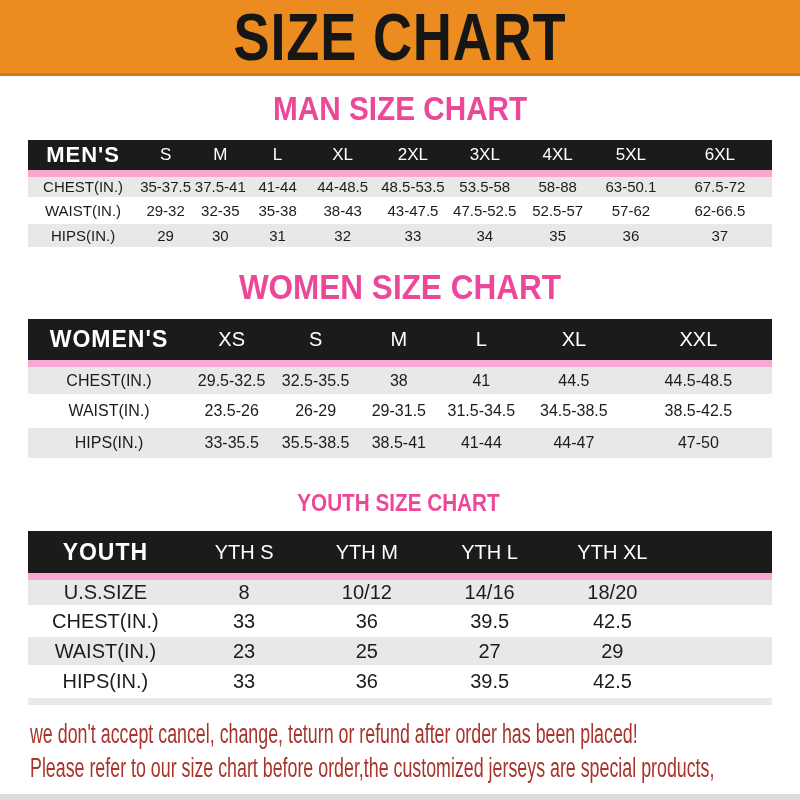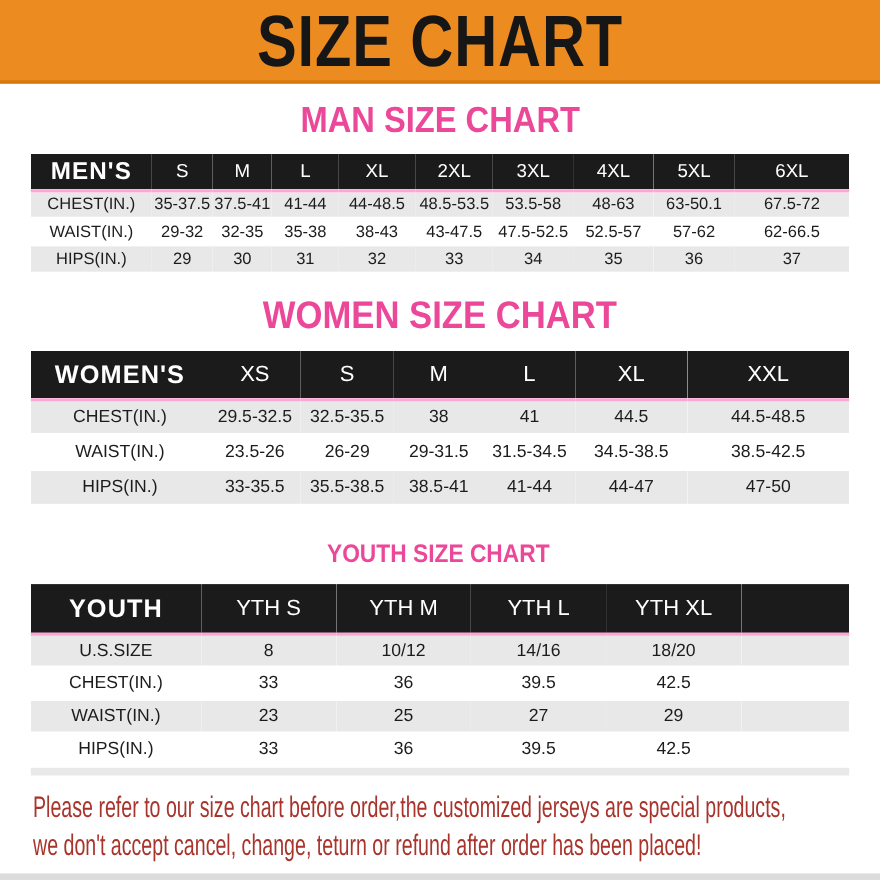--- a/index.html
+++ b/index.html
@@ -22,41 +22,41 @@
   .sec-heading .cond{display:inline-block;transform:scaleX(0.9);white-space:nowrap;line-height:1.15;}
   .heading-man{margin:14px 0 12px 0;font-size:33px;}
   .heading-women{margin:18px 0 12px 0;font-size:35px;}
   .heading-youth{margin:30px 4px 14px 0;font-size:23px;}
   
   table.size-table{
     width:744px;margin-left:28px;border-collapse:collapse;table-layout:fixed;
   }
   table.size-table thead th{
     background:#1b1b1b;color:#ffffff;font-weight:normal;text-align:center;
-    border-bottom:3px solid #f9a8d4;overflow:hidden;
+    border-bottom:7px solid #f9a8d4;overflow:hidden;
   }
   table.size-table thead th.lbl{font-weight:bold;letter-spacing:1px;}
   table.size-table tbody td{
     text-align:center;color:#1c1c1c;overflow:hidden;white-space:nowrap;
   }
   table.size-table tbody tr.stripe{background:#e8e8e8;}
   table.size-table tbody tr{border-bottom:2px solid #ffffff;}
   
   .tbl-men thead tr{height:33px;}
   .tbl-men thead th{font-size:17px;}
   .tbl-men thead th.lbl{font-size:22px;}
   .tbl-men tbody tr{height:25px;font-size:15px;}
   .tbl-women thead tr{height:44px;}
   .tbl-women thead th{font-size:20px;}
   .tbl-women thead th.lbl{font-size:23px;}
   .tbl-women tbody tr{height:32px;font-size:16px;}
   .tbl-youth thead tr{height:45px;}
   .tbl-youth thead th{font-size:20px;margin-left:20px;}
   .tbl-youth thead th.lbl{font-size:23px;}
-  .tbl-youth tbody tr{height:30px;font-size:16px;}
+  .tbl-youth tbody tr{height:30px;font-size:20px;}
   .table-endbar{width:744px;margin-left:28px;height:7px;background:#e9e9e9;margin-top:1px;}
   
   .footer{margin:16px 0 0 30px;color:#A8342C;}
   .footer-line-wrap{line-height:1.0;margin-bottom:7px;}
   .footer-line{
     display:inline-block;transform:scaleX(0.66);transform-origin:left center;
     font-size:27px;white-space:nowrap;color:#A8342C;
   }
   .page-bottom-bar{position:absolute;bottom:0;left:0;width:800px;height:6px;background:#dcdcdc;}
 </style>
@@ -99,21 +99,21 @@
     </thead>
     <tbody>
       <tr class="stripe">
         <td>CHEST(IN.)</td>
         <td>35-37.5</td>
         <td>37.5-41</td>
         <td>41-44</td>
         <td>44-48.5</td>
         <td>48.5-53.5</td>
         <td>53.5-58</td>
-        <td>48-63</td>
+        <td>58-88</td>
         <td>63-50.1</td>
         <td>67.5-72</td>
       </tr>
       <tr>
         <td>WAIST(IN.)</td>
         <td>29-32</td>
         <td>32-35</td>
         <td>35-38</td>
         <td>38-43</td>
         <td>43-47.5</td>
@@ -246,20 +246,20 @@
         <td>39.5</td>
         <td>42.5</td>
         <td></td>
       </tr>
     </tbody>
   </table>
 <div class="table-endbar"></div>
 
 <div class="footer">
   <div class="footer-line-wrap">
+    <span class="footer-line">we don't accept cancel, change, teturn or refund after order has been placed!</span>
+  </div>
+  <div class="footer-line-wrap">
     <span class="footer-line">Please refer to our size chart before order,the customized jerseys are special products,</span>
   </div>
-  <div class="footer-line-wrap">
-    <span class="footer-line">we don't accept cancel, change, teturn or refund after order has been placed!</span>
-  </div>
 </div>
 
 <div class="page-bottom-bar"></div>
 
 </body></html>

